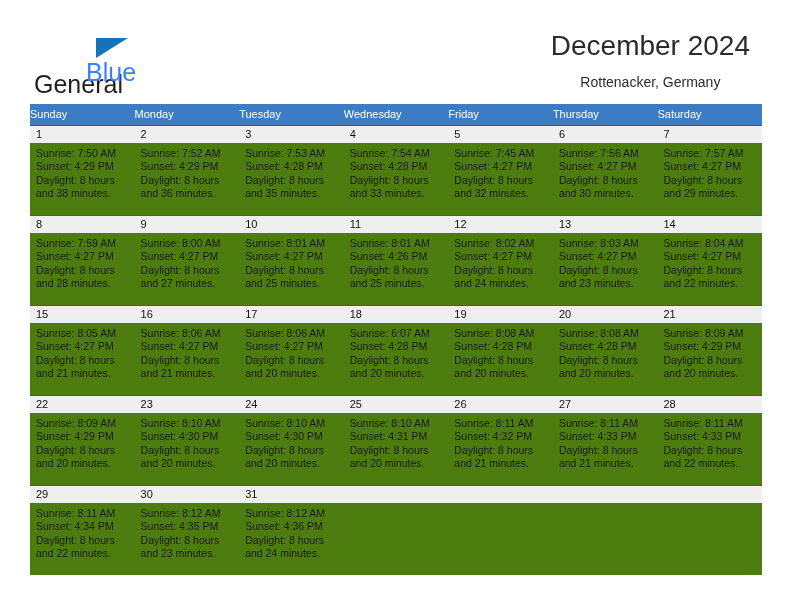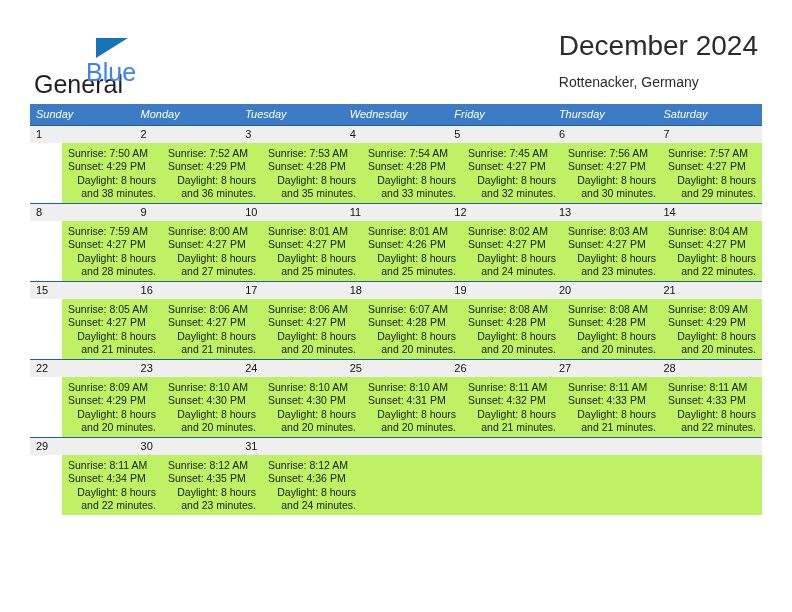--- a/index.html
+++ b/index.html
@@ -59,23 +59,23 @@
     position: absolute;
     left: 52px;
     top: 24px;
     font-size: 25px;
     color: #3b82f6;
     line-height: 28px;
   }
 
   .title-block {
     position: absolute;
-    right: 4px;
+    right: 12px;
     top: 0;
-    text-align: left;
+    text-align: center;
   }
   .cal-title {
     font-size: 28px;
     color: #2b2b2b;
     line-height: 36px;
     white-space: nowrap;
   }
   .cal-sub {
     font-size: 14px;
     color: #2b2b2b;
@@ -94,25 +94,23 @@
   .dow-row {
     display: flex;
     background: #3b7cc4;
     height: 21px;
   }
   .dow {
     flex: 1 1 0;
     color: #ffffff;
     font-size: 11px;
     line-height: 21px;
-    padding-left: 6px;
     box-sizing: border-box;
     overflow: hidden;
     white-space: nowrap;
-    font-style: italic;
   }
 
   .week {
     border-top: 1.5px solid #1f5fa9;
   }
   .week:first-of-type {
     border-top: none;
   }
   .num-row {
     display: flex;
@@ -122,40 +120,38 @@
   .daynum {
     flex: 1 1 0;
     font-size: 11px;
     line-height: 17px;
     padding-left: 6px;
     box-sizing: border-box;
     color: #111111;
   }
   .info-row {
     display: flex;
-    background: #bef264;
-    height: 60px;
-    margin-left: 32px;
+    background: #4d7c0f;
+    height: 72px;
   }
   .cell {
     flex: 1 1 0;
     padding: 4px 6px 0 6px;
     box-sizing: border-box;
     overflow: hidden;
   }
   .cell p {
     margin: 0;
     font-size: 10.5px;
     line-height: 13.4px;
     color: #1a1a1a;
     white-space: nowrap;
   }
   .cell .daylight {
     white-space: normal;
-    text-align: right;
   }
 </style>
 </head>
 <body>
 
 <div class="page">
 
   <div class="topbar">
 
     <div class="logo">

